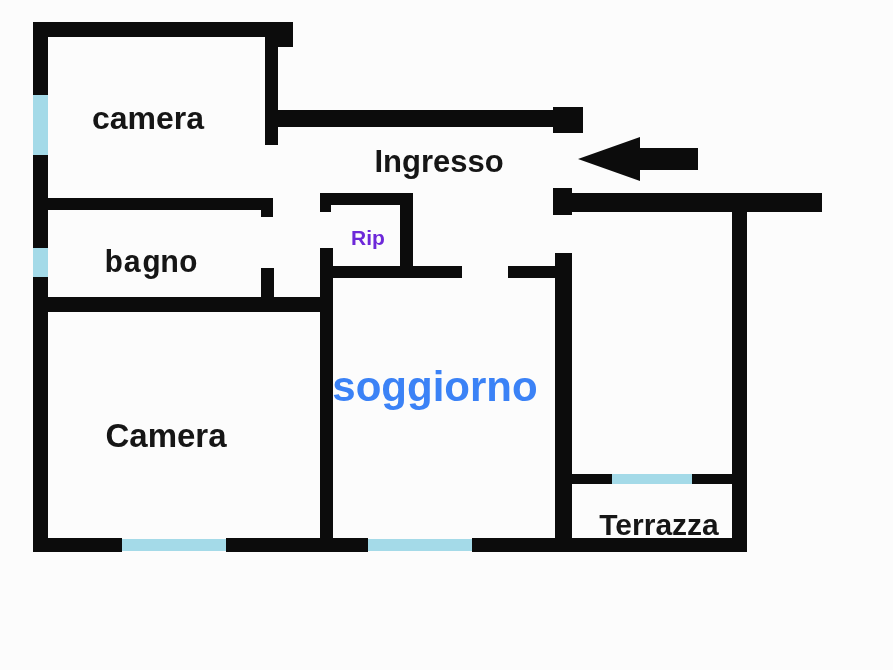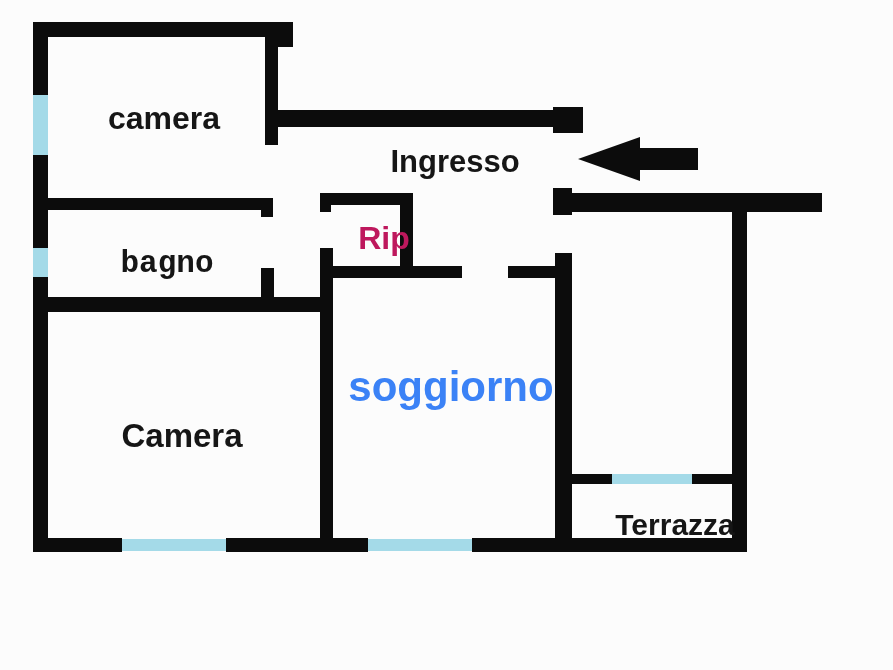--- a/index.html
+++ b/index.html
@@ -22,21 +22,20 @@
   }
   .rect {
     position: absolute;
   }
   .room-label {
     position: absolute;
     transform: translate(-50%, -50%);
     font-weight: 700;
     white-space: nowrap;
     letter-spacing: 0px;
-    margin-left: 16px;
   }
   #entrance-arrow {
     position: absolute;
   }
   #plan-title {
     position: absolute;
     transform: translate(-50%, -50%);
     font-weight: 700;
     white-space: nowrap;
   }
@@ -77,19 +76,19 @@
       <div class="rect" style="left: 33px; top: 538px; width: 89px; height: 14px; background: rgb(12, 12, 12);"></div>
       <div class="rect" style="left: 226px; top: 538px; width: 142px; height: 14px; background: rgb(12, 12, 12);"></div>
       <div class="rect" style="left: 472px; top: 538px; width: 275px; height: 14px; background: rgb(12, 12, 12);"></div>
       <div class="rect" style="left: 33px; top: 95px; width: 15px; height: 60px; background: rgb(164, 218, 232);"></div>
       <div class="rect" style="left: 33px; top: 248px; width: 15px; height: 29px; background: rgb(164, 218, 232);"></div>
       <div class="rect" style="left: 122px; top: 539px; width: 104px; height: 12px; background: rgb(164, 218, 232);"></div>
       <div class="rect" style="left: 368px; top: 539px; width: 104px; height: 12px; background: rgb(164, 218, 232);"></div>
       <div class="rect" style="left: 612px; top: 474px; width: 80px; height: 10px; background: rgb(164, 218, 232);"></div>
       <div class="room-label" style="left: 148px; top: 118px; font-size: 32px; color: rgb(22, 22, 22);">camera</div>
       <div class="room-label" style="left: 439px; top: 162px; font-size: 31px; color: rgb(22, 22, 22);">Ingresso</div>
-      <div class="room-label" style="left: 368px; top: 238px; font-size: 32px; color: #be185d;">Rip</div>
+      <div class="room-label" style="left: 368px; top: 238px; font-size: 21px; color: #6d28d9;">Rip</div>
       <div class="room-label" style="left: 151px; top: 263px; font-size: 31px; color: rgb(22, 22, 22); font-family: Liberation Mono, monospace;">bagno</div>
       <div class="room-label" style="left: 166px; top: 436px; font-size: 33px; color: rgb(22, 22, 22);">Camera</div>
       <div class="room-label" style="left: 435px; top: 387px; font-size: 42px; color: #3b82f6;">soggiorno</div>
       <div class="room-label" style="left: 659px; top: 525px; font-size: 30px; color: rgb(22, 22, 22); text-align: center;">Terrazza</div>
     </div>
 </div>
 
 </body></html>

